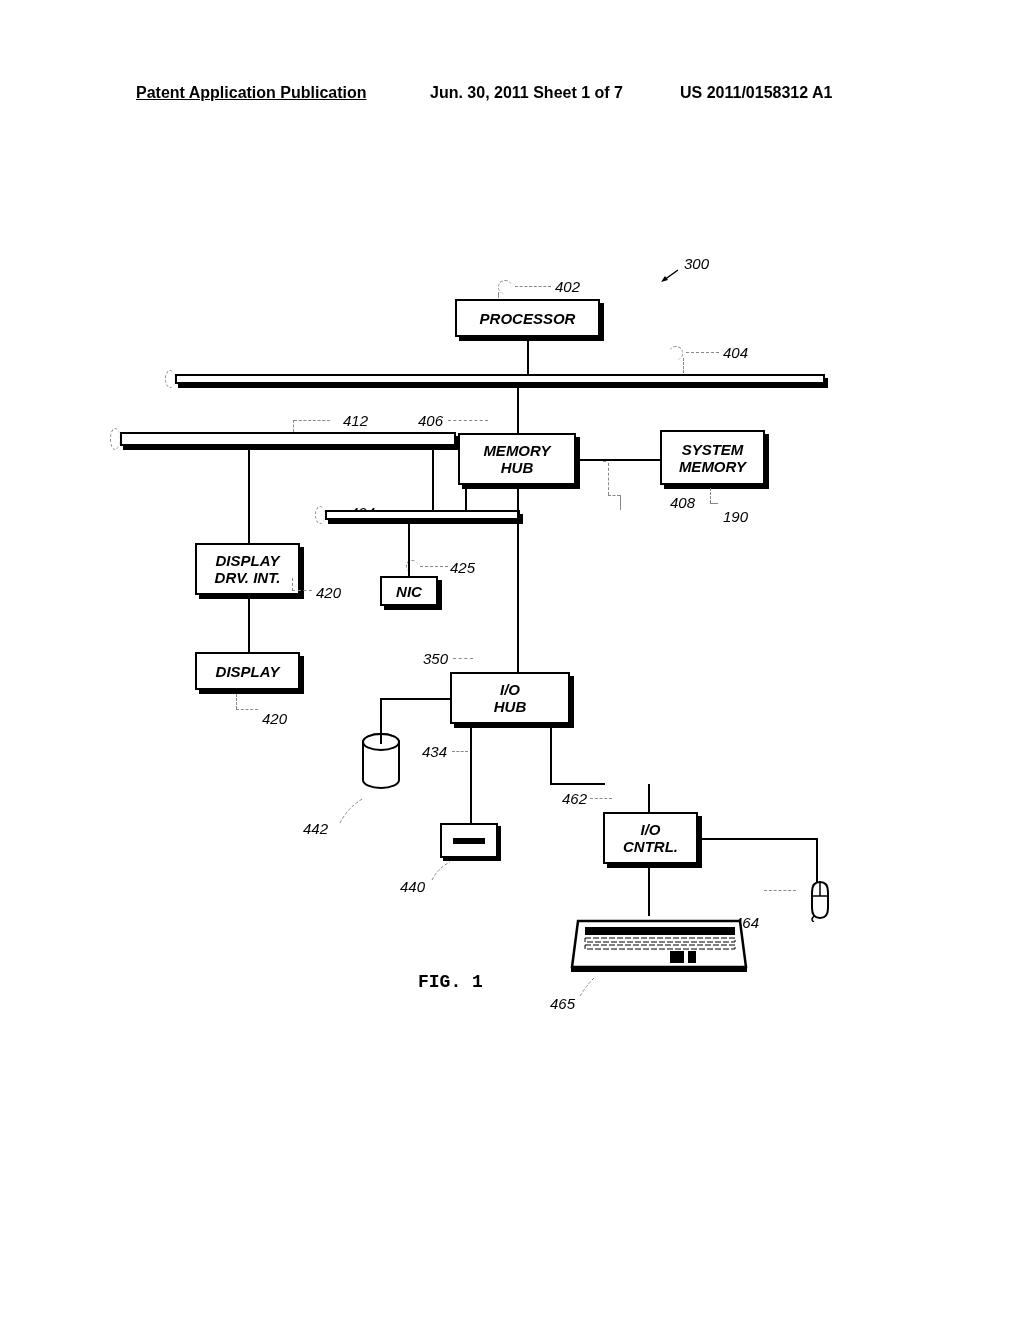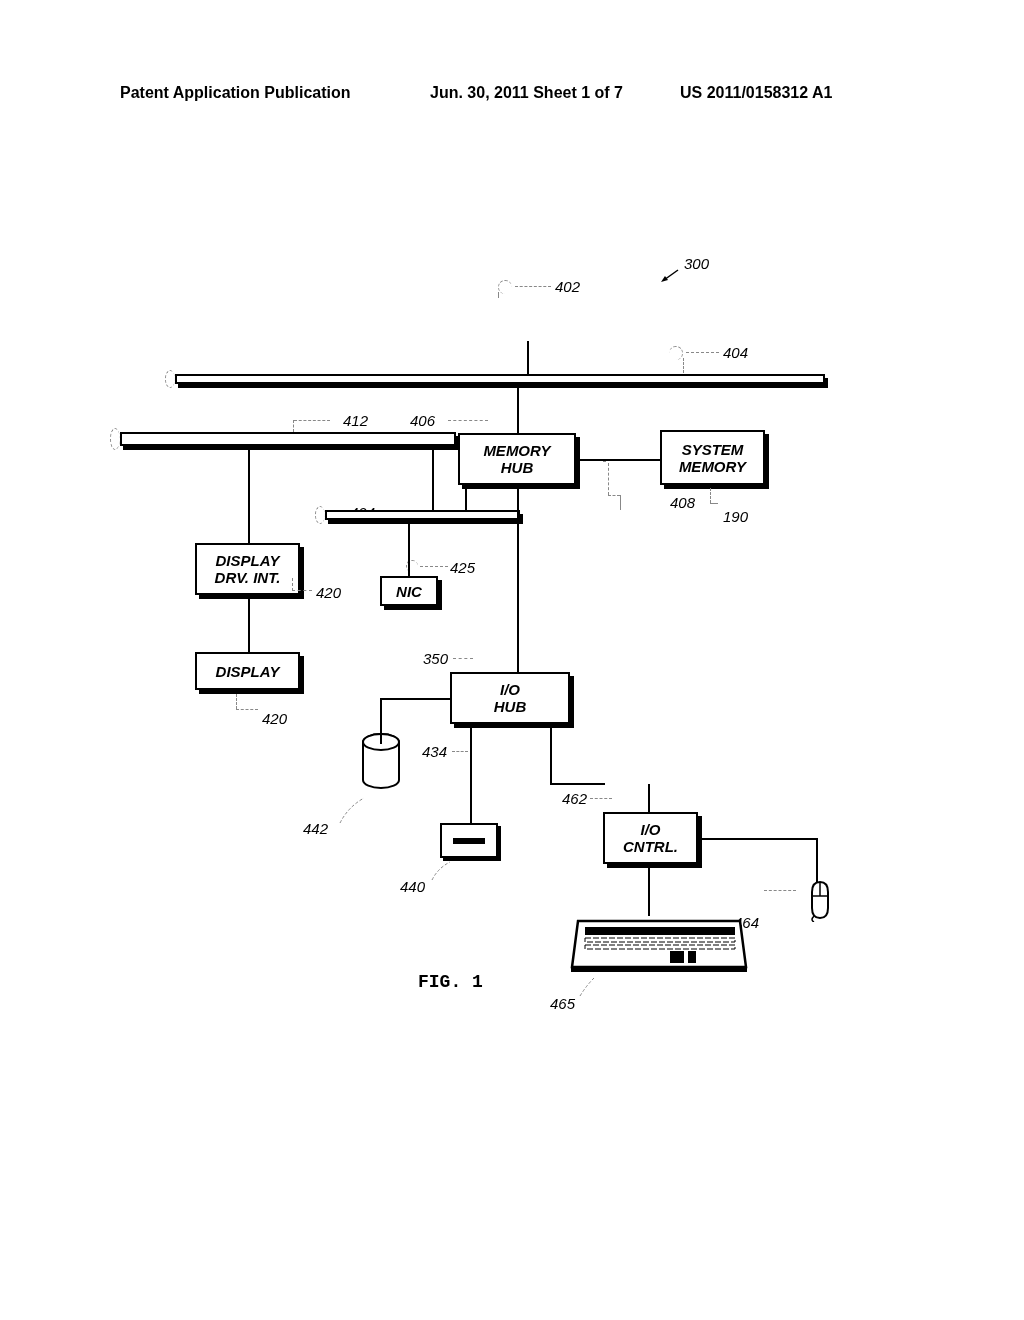--- a/index.html
+++ b/index.html
@@ -12,21 +12,21 @@
     }
     .header {
       position: absolute;
       top: 84px;
       left: 0;
       width: 1024px;
       display: flex;
       font-size: 16px;
       font-weight: bold;
     }
-    .header-left { position: absolute; left: 120px; }
+    .header-left { position: absolute; left: 136px; text-decoration: underline; }
     .header-center { position: absolute; left: 430px; }
     .header-right { position: absolute; left: 680px; }
     
     .diagram {
       position: absolute;
       top: 250px;
       left: 120px;
       width: 780px;
       height: 820px;
     }
@@ -94,32 +94,35 @@
   <svg class="icon" style="top:18px; left:540px;" width="20" height="16">
     <line x1="18" y1="2" x2="4" y2="12" stroke="#000" stroke-width="1.5"></line>
     <polygon points="1,14 8,12 5,8" fill="#000"></polygon>
   </svg>
 
   <span class="label" style="top:28px; left:435px;">402</span>
   <div class="line-h dash" style="top:36px; left:395px; width:36px;"></div>
   <div class="dash-curve" style="top:30px; left:378px; width:14px; height:14px; border-right:none; border-bottom:none;"></div>
   <div class="line-v dash-v" style="top:42px; left:378px; height:6px;"></div>
 
+  <div class="box" style="top:49px; left:335px; width:145px; height:38px;">
+    <span>PROCESSOR</span>
+  </div>
 
   <div class="line-v" style="top:91px; left:407px; height:34px;"></div>
 
   <span class="label" style="top:94px; left:603px;">404</span>
   <div class="line-h dash" style="top:102px; left:566px; width:33px;"></div>
   <div class="dash-curve" style="top:96px; left:549px; width:14px; height:14px; border-right:none; border-bottom:none; transform:scaleX(-1);"></div>
   <div class="line-v dash-v" style="top:108px; left:563px; height:15px;"></div>
 
   <div class="bar" style="top:124px; left:55px; width:650px; height:10px;"></div>
   <div class="dash-curve" style="top:120px; left:45px; width:10px; height:18px; border-right:none;"></div>
 
-  <span class="label" style="top:162px; left:290px;">406</span>
+  <span class="label" style="top:162px; left:298px;">406</span>
   <div class="line-h dash" style="top:170px; left:328px; width:40px;"></div>
 
   <div class="line-v" style="top:137px; left:397px; height:47px;"></div>
 
   <span class="label" style="top:162px; left:223px;">412</span>
   <div class="line-h dash" style="top:170px; left:174px; width:36px;"></div>
   <div class="line-v dash-v" style="top:170px; left:173px; height:12px;"></div>
 
   <div class="bar" style="top:182px; left:0px; width:336px; height:14px;"></div>
   <div class="dash-curve" style="top:178px; left:-10px; width:10px; height:22px; border-right:none;"></div>

